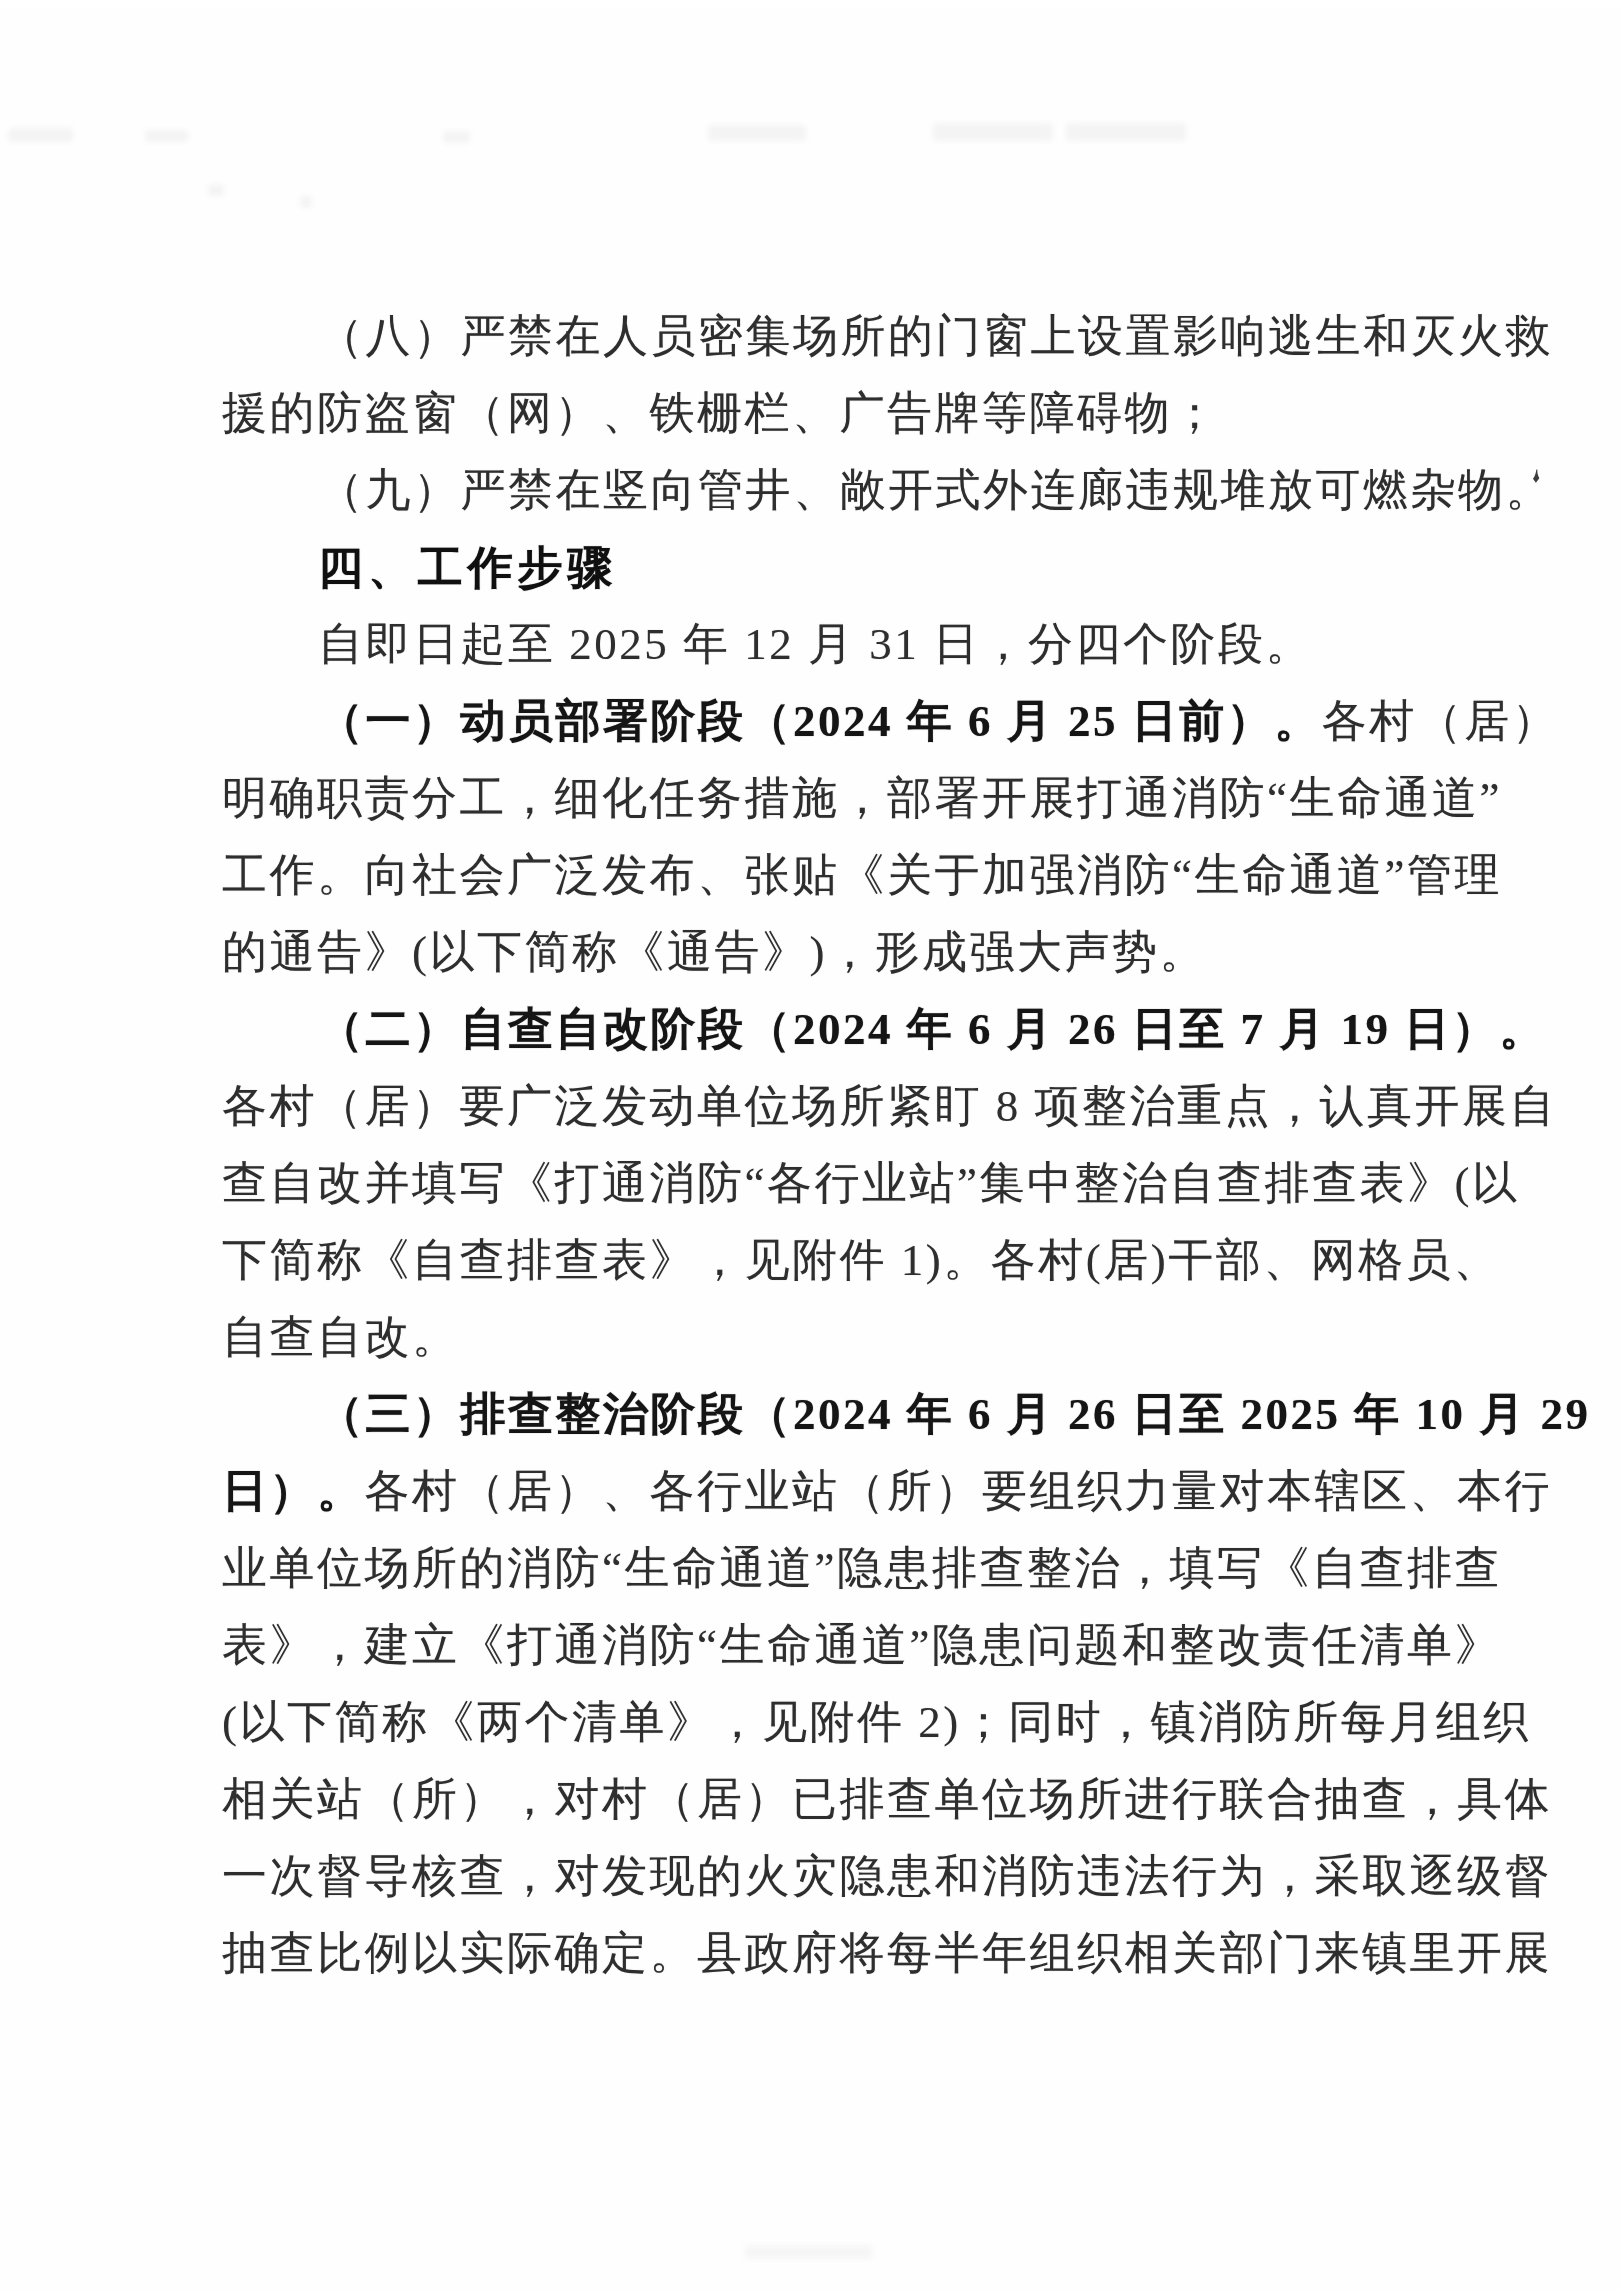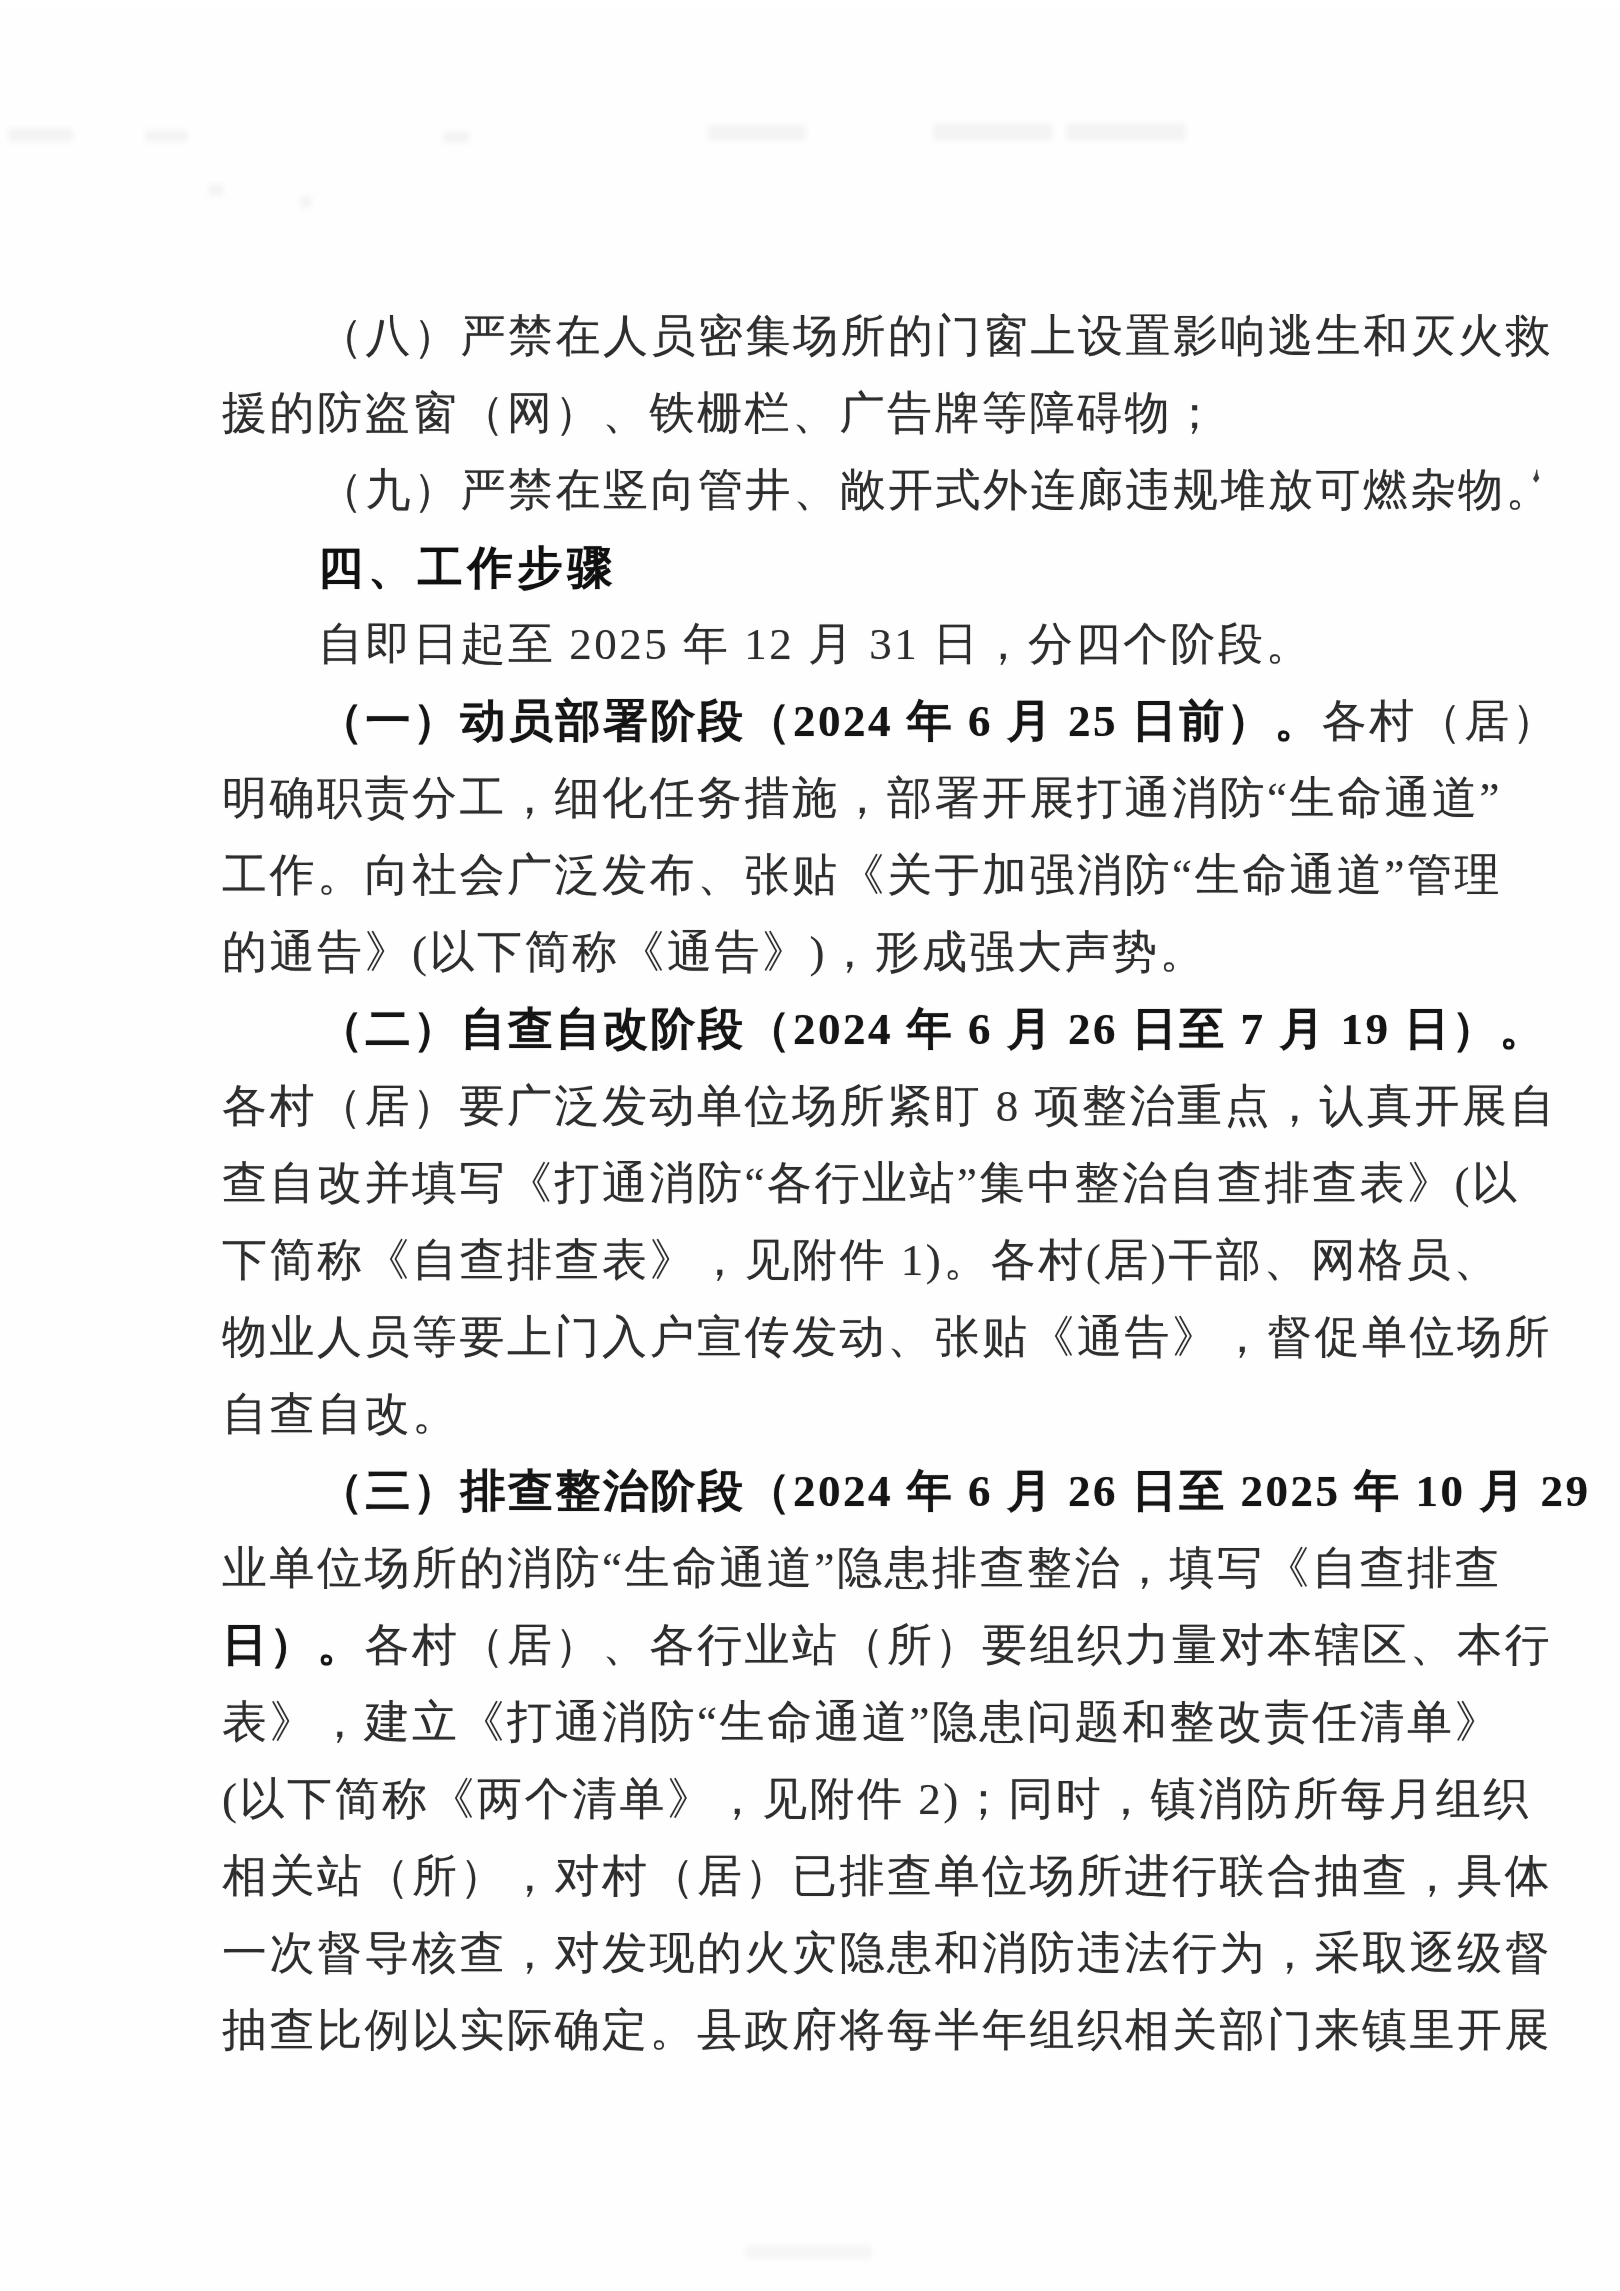--- a/index.html
+++ b/index.html
@@ -101,25 +101,24 @@
     <div class="line indent"><span class="seg hei">四、工作步骤</span></div>
     <div class="line indent"><span class="seg">自即日起至 2025 年 12 月 31 日，分四个阶段。</span></div>
     <div class="line indent"><span class="seg b">（一）动员部署阶段（2024 年 6 月 25 日前）。</span><span class="seg">各村（居）</span></div>
     <div class="line"><span class="seg">明确职责分工，细化任务措施，部署开展打通消防“生命通道”</span></div>
     <div class="line"><span class="seg">工作。向社会广泛发布、张贴《关于加强消防“生命通道”管理</span></div>
     <div class="line"><span class="seg">的通告》(以下简称《通告》)，形成强大声势。</span></div>
     <div class="line indent"><span class="seg b">（二）自查自改阶段（2024 年 6 月 26 日至 7 月 19 日）。</span></div>
     <div class="line"><span class="seg">各村（居）要广泛发动单位场所紧盯 8 项整治重点，认真开展自</span></div>
     <div class="line"><span class="seg">查自改并填写《打通消防“各行业站”集中整治自查排查表》(以</span></div>
     <div class="line"><span class="seg">下简称《自查排查表》，见附件 1)。各村(居)干部、网格员、</span></div>
-    <div class="line"><span class="seg">物业人员等要上门入户宣传发动、张贴《通告》，督促单位场所</span></div>
     <div class="line"><span class="seg">自查自改。</span></div>
     <div class="line indent"><span class="seg b">（三）排查整治阶段（2024 年 6 月 26 日至 2025 年 10 月 29</span></div>
+    <div class="line"><span class="seg b">日）。</span><span class="seg">各村（居）、各行业站（所）要组织力量对本辖区、本行</span></div>
     <div class="line"><span class="seg">业单位场所的消防“生命通道”隐患排查整治，填写《自查排查</span></div>
-    <div class="line"><span class="seg b">日）。</span><span class="seg">各村（居）、各行业站（所）要组织力量对本辖区、本行</span></div>
     <div class="line"><span class="seg">表》，建立《打通消防“生命通道”隐患问题和整改责任清单》</span></div>
     <div class="line"><span class="seg">(以下简称《两个清单》，见附件 2)；同时，镇消防所每月组织</span></div>
     <div class="line"><span class="seg">相关站（所），对村（居）已排查单位场所进行联合抽查，具体</span></div>
     <div class="line"><span class="seg">一次督导核查，对发现的火灾隐患和消防违法行为，采取逐级督</span></div>
     <div class="line"><span class="seg">抽查比例以实际确定。县政府将每半年组织相关部门来镇里开展</span></div>
   </div>
 
 </div>
 
 

